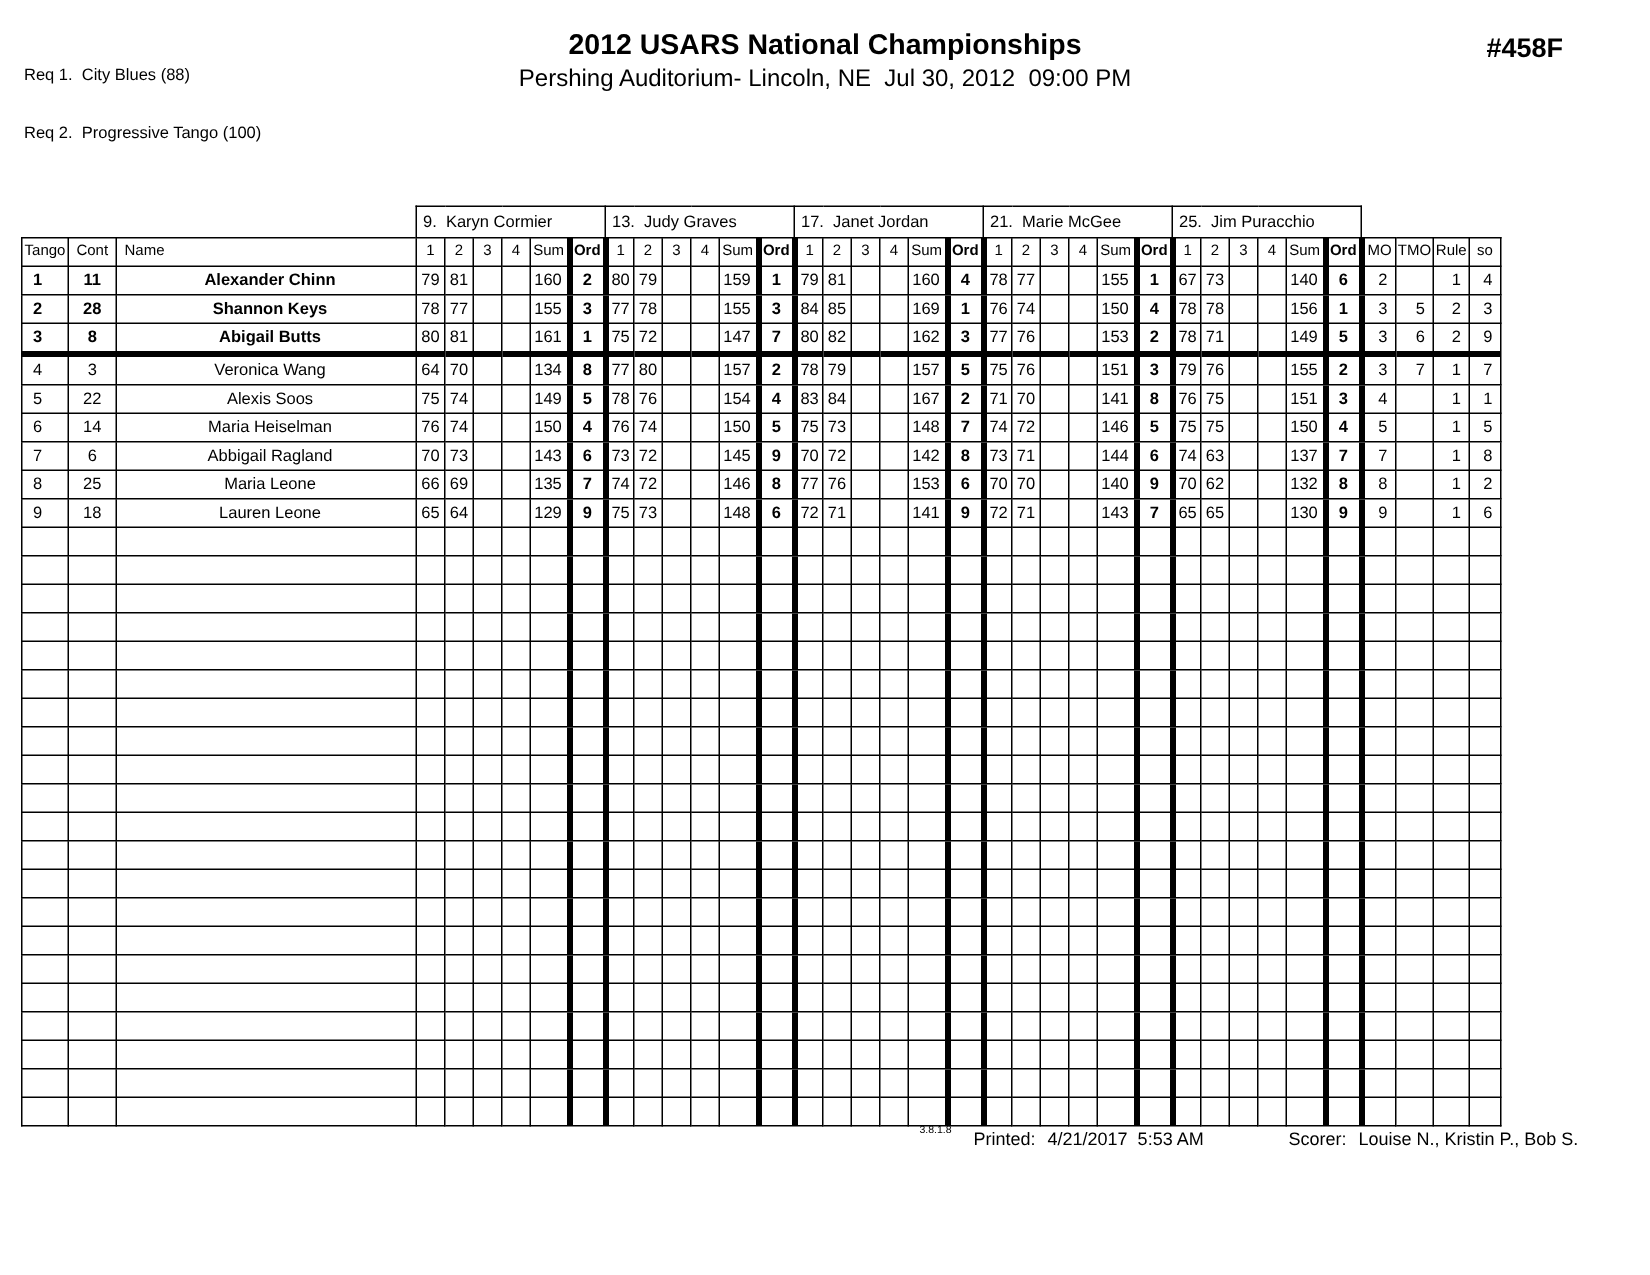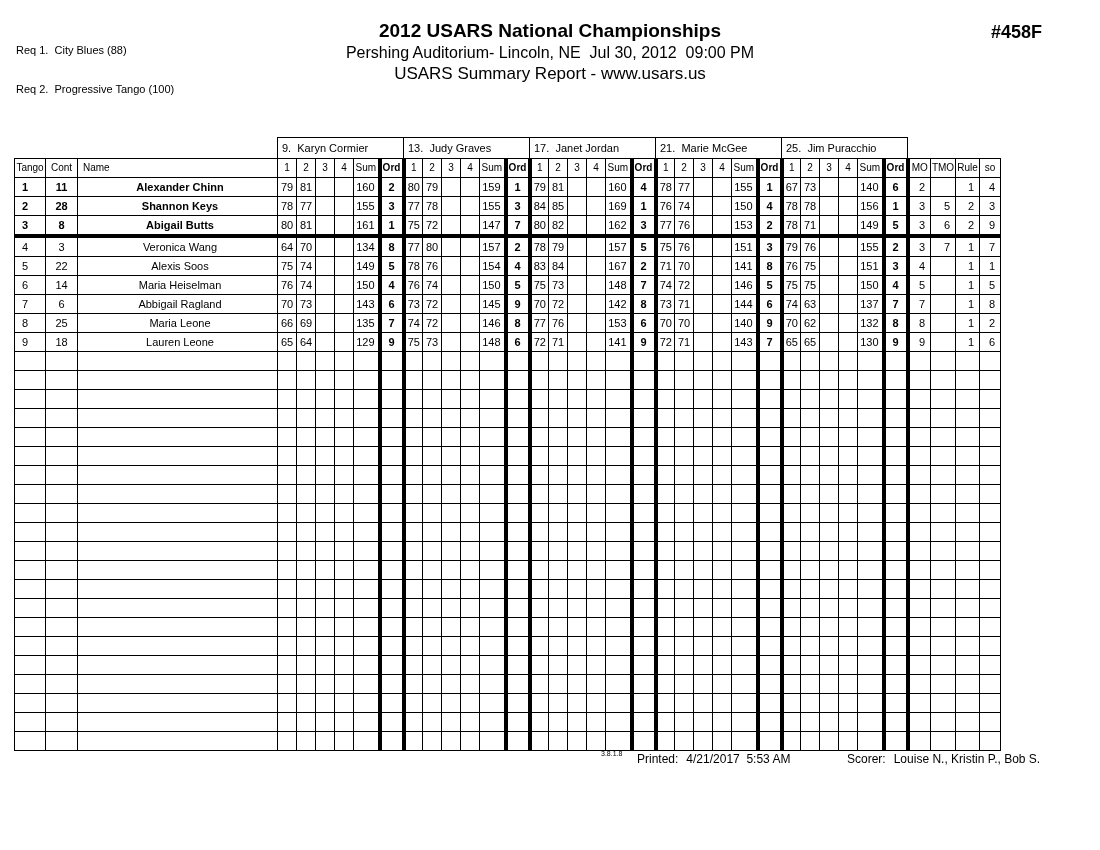--- a/index.html
+++ b/index.html
@@ -30,38 +30,37 @@
   td.place{text-align:left;padding-left:7px;}
   td.cont{text-align:center;}
   td.name{text-align:center;padding-left:5px;}
   td.score{text-align:center;}
   td.sum{text-align:right;padding-right:3px;}
   td.ord{text-align:center;font-weight:bold;border-left:4px solid #000;border-right:4px solid #000;}
   td.tail{text-align:right;padding-right:5px;}
   tr.bold-row td.place, tr.bold-row td.cont, tr.bold-row td.name{font-weight:bold;}
   tr.sep-row td{border-bottom:4px solid #000;}
   
-  .footer-line{position:absolute;top:750px;left:4px;width:940px;height:16px;font-size:12px;}
+  .footer-line{position:absolute;top:750px;left:16px;width:940px;height:16px;font-size:12px;}
   .version-text{position:absolute;left:597px;top:0px;font-size:7px;}
   .printed-group{position:absolute;left:633px;top:2px;white-space:pre;}
   .scorer-group{position:absolute;left:843px;top:2px;white-space:pre;}
   .lbl{margin-right:8px;}
 </style>
 </head>
 <body>
 
 <div class="req-block">
   <div>Req 1.  City Blues (88)</div>
   <div>Req 2.  Progressive Tango (100)</div>
 </div>
 
 <div class="title-block">
   <div class="title-main">2012 USARS National Championships</div>
   <div class="title-venue">Pershing Auditorium- Lincoln, NE  Jul 30, 2012  09:00 PM</div>
-  <div class="title-report">USARS Summary Report - www.usars.us</div>
 </div>
 
 <div class="report-number">#458F</div>
 
 <table>
   <colgroup id="table-cols">
       <col style="width: 31px;">
       <col style="width: 32px;">
       <col style="width: 200px;">
       <col style="width: 19px;">

